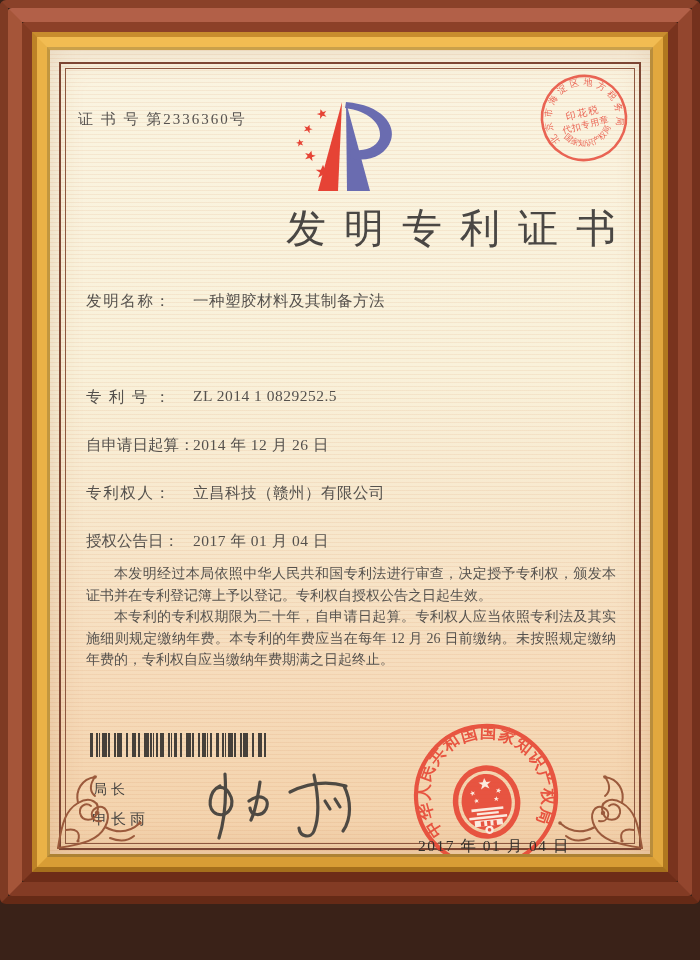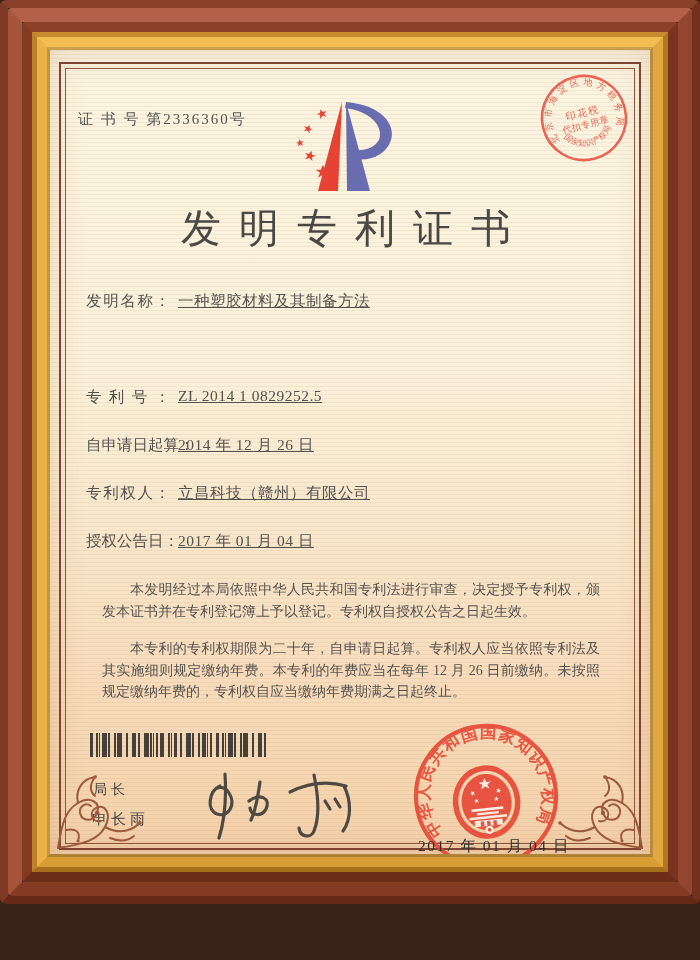--- a/index.html
+++ b/index.html
@@ -20,30 +20,30 @@
     background:
       repeating-linear-gradient(180deg, rgba(202,116,62,0.10) 0 1px, rgba(255,255,255,0) 1px 4px),
       linear-gradient(180deg,#faf4e1 0%,#f9f1da 40%,#f7e7cc 60%,#f6dcbc 78%,#f4d5b0 92%,#f3d2ac 100%);
     box-shadow:inset 0 0 34px rgba(160,90,40,.20);
     overflow:hidden;}
   .border-a{top:12px;left:9px;right:9px;bottom:4px;border:2px solid #7d4633;}
   .border-b{top:18px;left:15px;right:15px;bottom:10px;border:1px solid #8d573f;}
 
   .certno{left:28px;top:60px;font-size:15px;color:#575350;letter-spacing:2px;}
   .logo{left:238px;top:48px;width:112px;height:100px;}
-  .title{left:0;right:8px;top:151px;text-align:center;font-size:40px;color:#4a4744;
+  .title{left:0;right:16px;top:151px;text-align:right;font-size:40px;color:#4a4744;
          letter-spacing:18px;padding-left:18px;font-weight:500;}
 
   .field{left:36px;height:24px;font-size:15.5px;color:#55514d;white-space:nowrap;}
   .field .lbl{display:inline-block;width:84px;text-align:justify;text-align-last:justify;vertical-align:top;}
-  .field .val{margin-left:8px;letter-spacing:.5px;text-decoration:underline;}
+  .field .val{margin-left:23px;letter-spacing:.5px;}
 
   .bodytxt{left:36px;top:513px;width:530px;font-size:14px;line-height:21.5px;color:#56524e;
            text-align:justify;}
-  .bodytxt p{margin:16px;text-indent:2em;}
+  .bodytxt p{margin:0;text-indent:2em;}
 
   .barcode{left:40px;top:683px;width:178px;height:24px;
     background:
       repeating-linear-gradient(90deg,#2e2c2a 0 2px,transparent 2px 6px),
       repeating-linear-gradient(90deg,#2e2c2a 0 1px,transparent 1px 9px),
       repeating-linear-gradient(90deg,#2e2c2a 0 3px,transparent 3px 14px);
     opacity:.88;}
 
   .jtitle{left:43px;top:731px;font-size:14px;color:#474440;letter-spacing:4px;}
   .jname {left:42px;top:760px;font-size:15px;color:#474440;letter-spacing:4px;}

